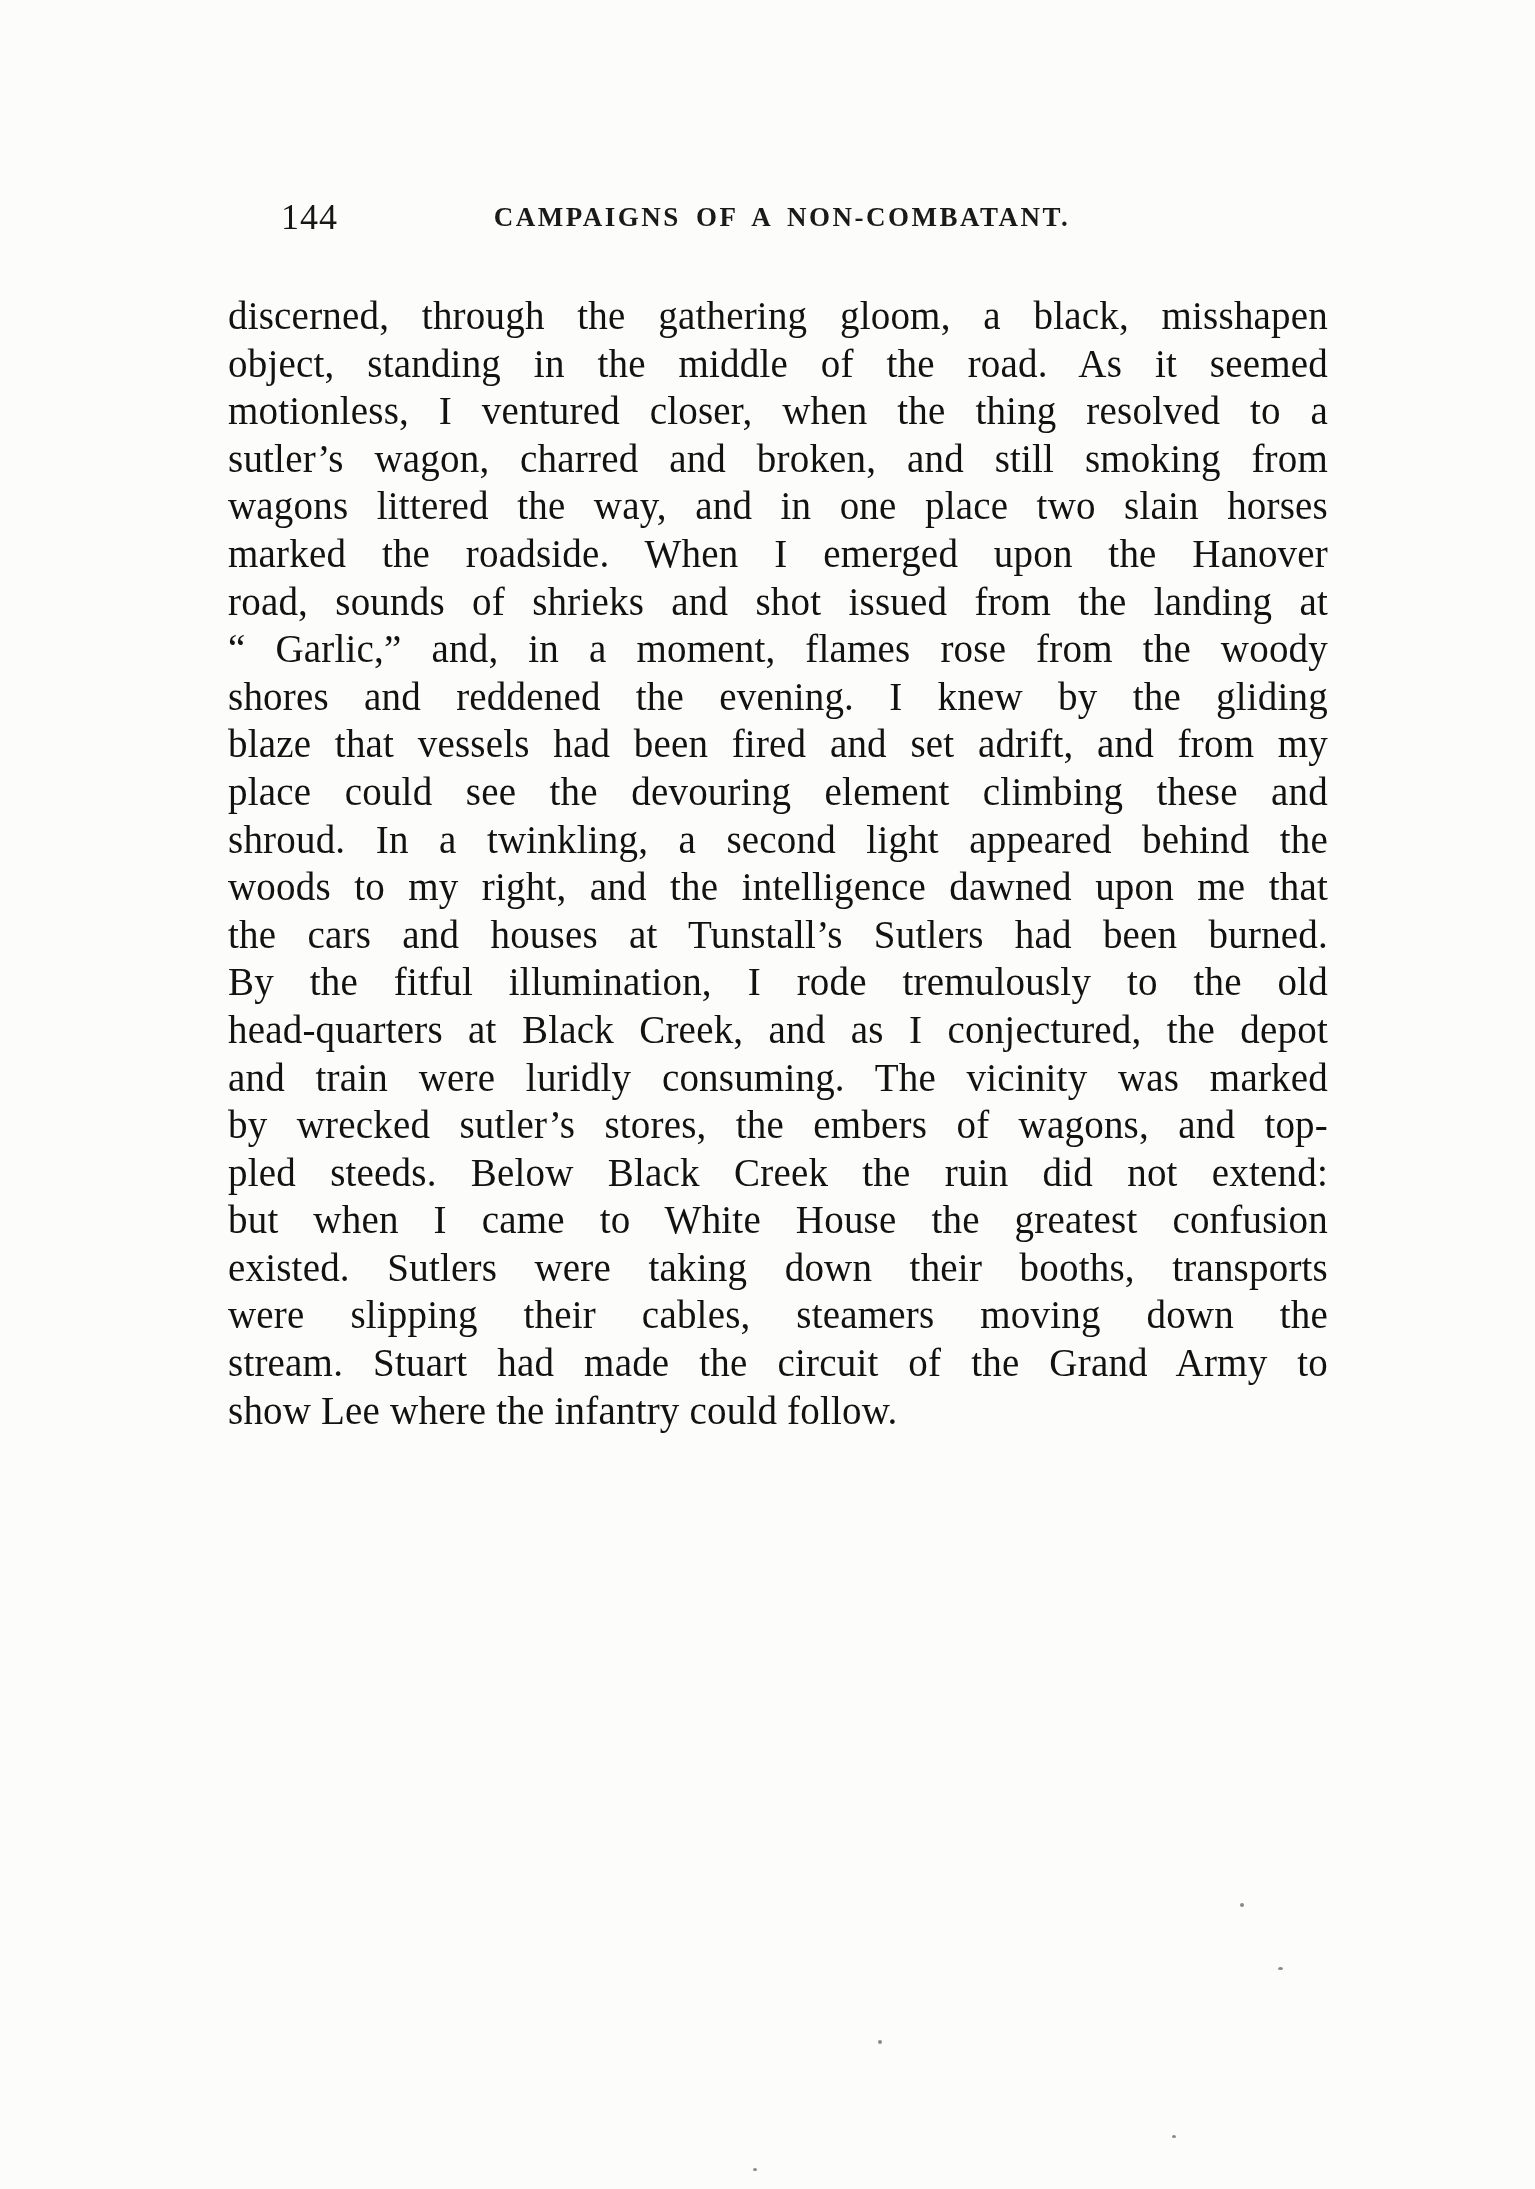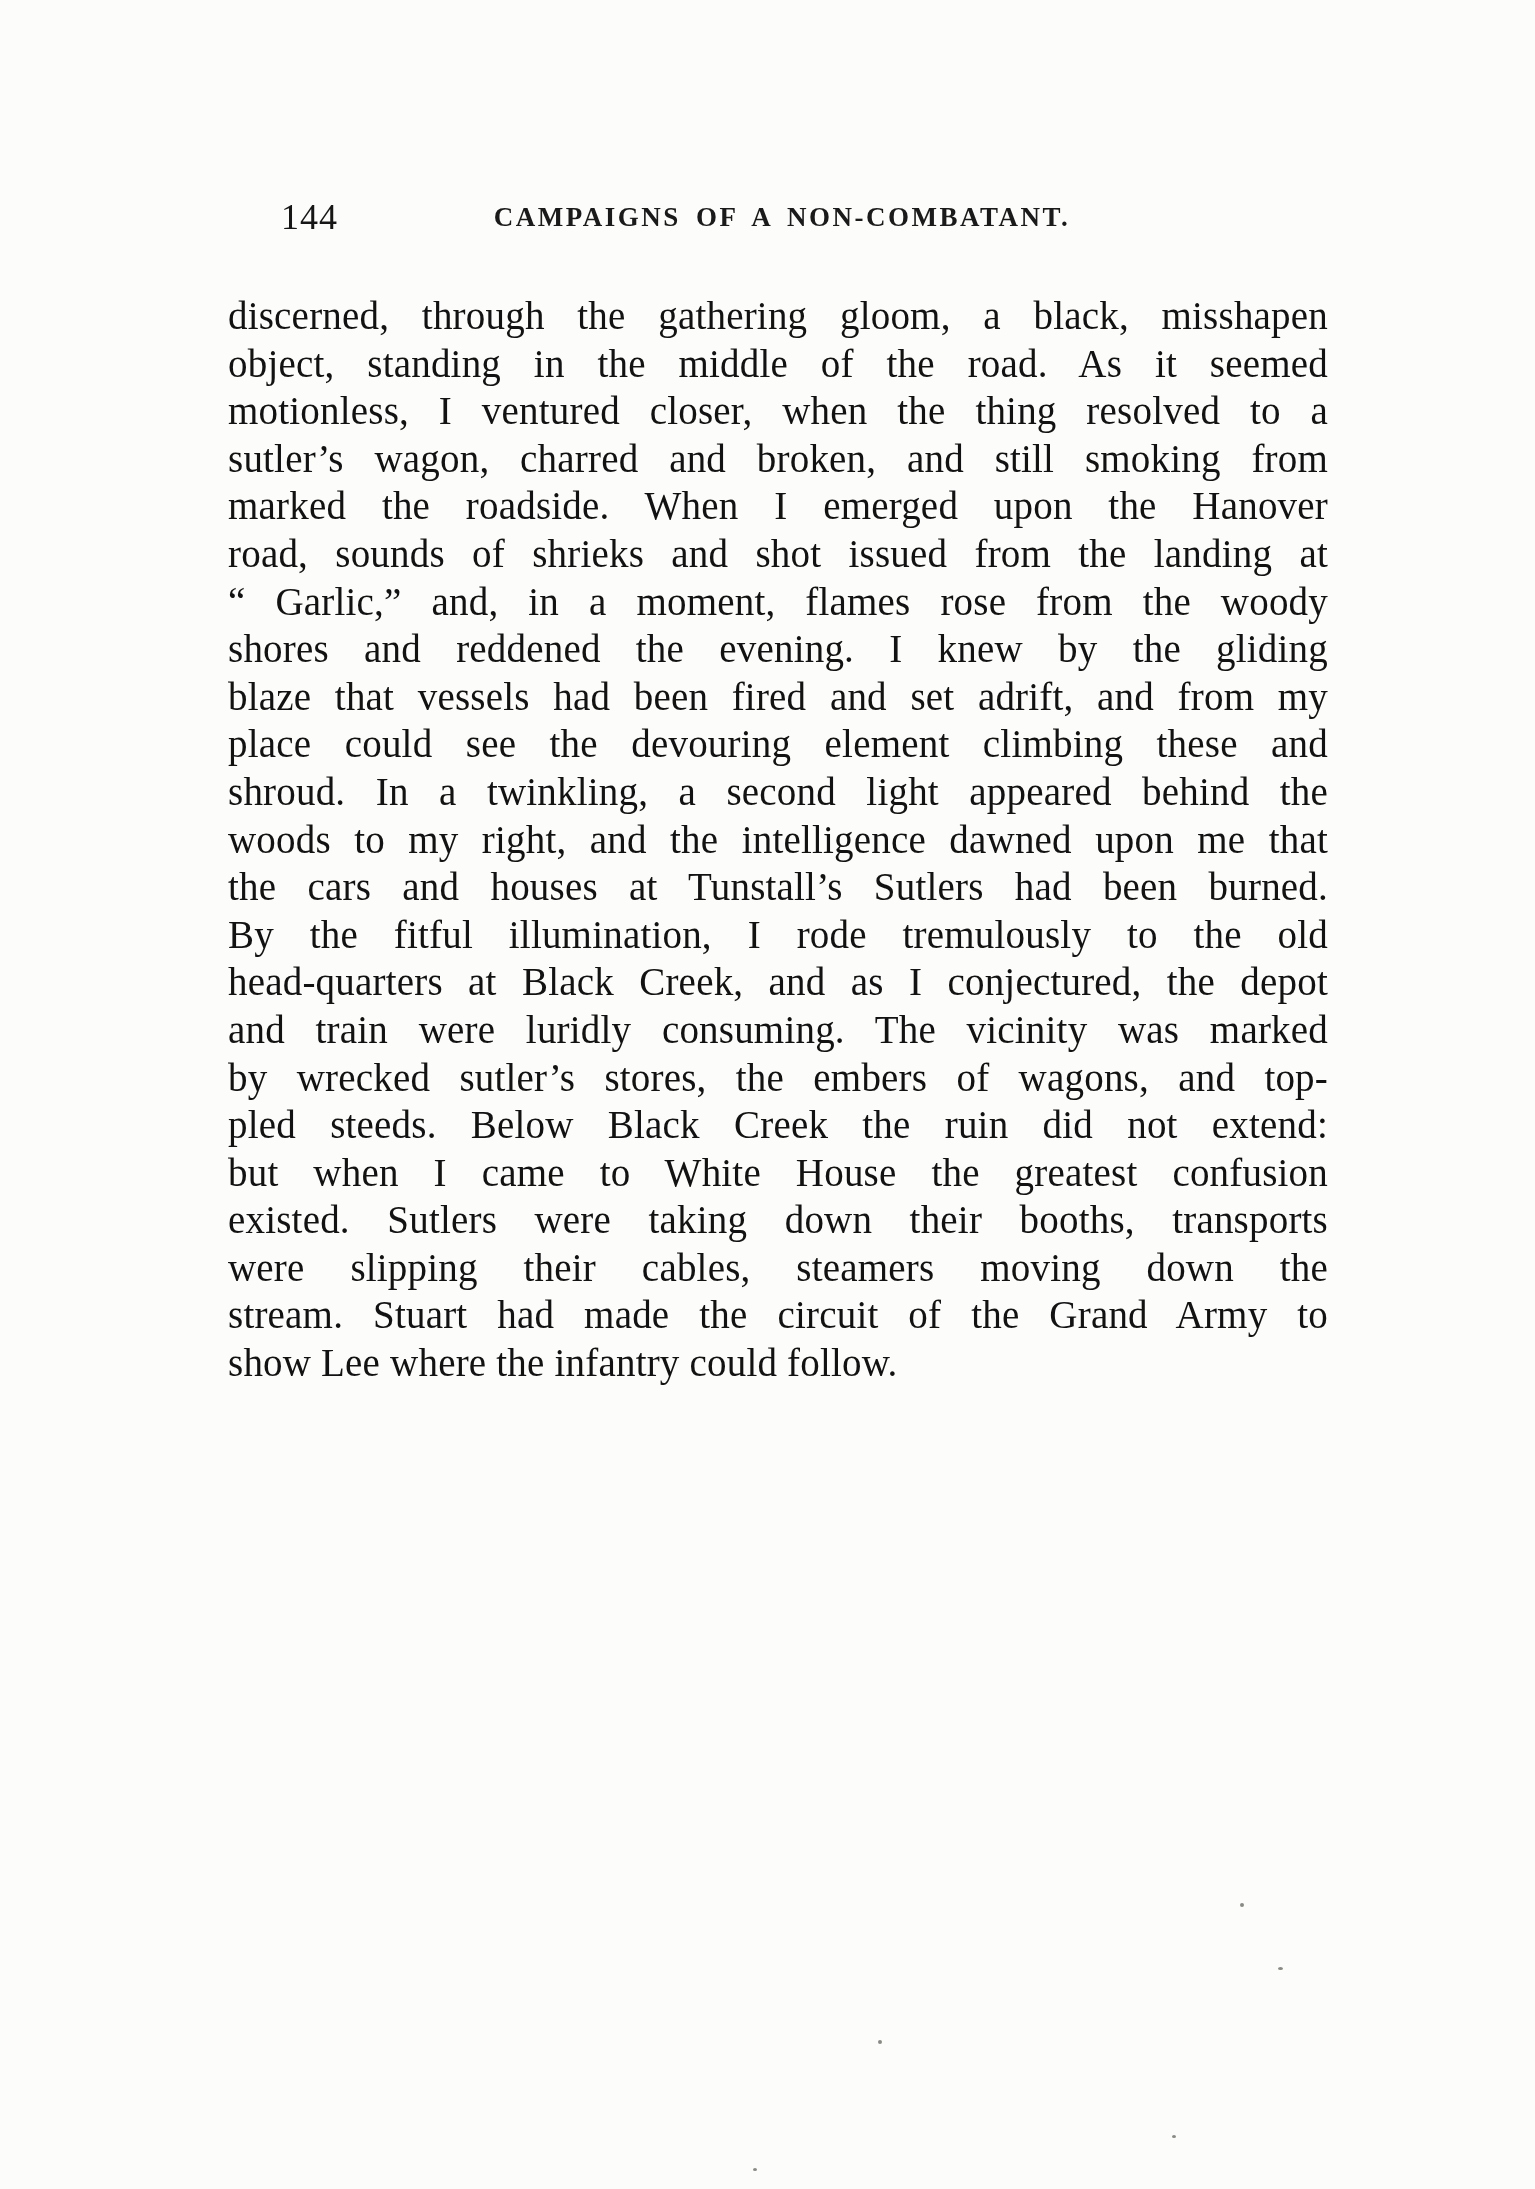--- a/index.html
+++ b/index.html
@@ -90,20 +90,21 @@
   <div class="header">
     <span class="page-number">144</span>
     <span class="running-head">CAMPAIGNS OF A NON-COMBATANT.</span>
   </div>
 
   <div class="body-text">
     <div class="line">discerned, through the gathering gloom, a black, misshapen</div>
     <div class="line">object, standing in the middle of the road.  As it seemed</div>
     <div class="line">motionless, I ventured closer, when the thing resolved to a</div>
     <div class="line">sutler’s wagon, charred and broken, and still smoking from</div>
+    <div class="line">wagons littered the way, and in one place two slain horses</div>
     <div class="line">marked the roadside.  When I emerged upon the Hanover</div>
     <div class="line">road, sounds of shrieks and shot issued from the landing at</div>
     <div class="line">“ Garlic,” and, in a moment, flames rose from the woody</div>
     <div class="line">shores and reddened the evening.  I knew by the gliding</div>
     <div class="line">blaze that vessels had been fired and set adrift, and from my</div>
     <div class="line">place could see the devouring element climbing these and</div>
     <div class="line">shroud.  In a twinkling, a second light appeared behind the</div>
     <div class="line">woods to my right, and the intelligence dawned upon me that</div>
     <div class="line">the cars and houses at Tunstall’s Sutlers had been burned.</div>
     <div class="line">By the fitful illumination, I rode tremulously to the old</div>

